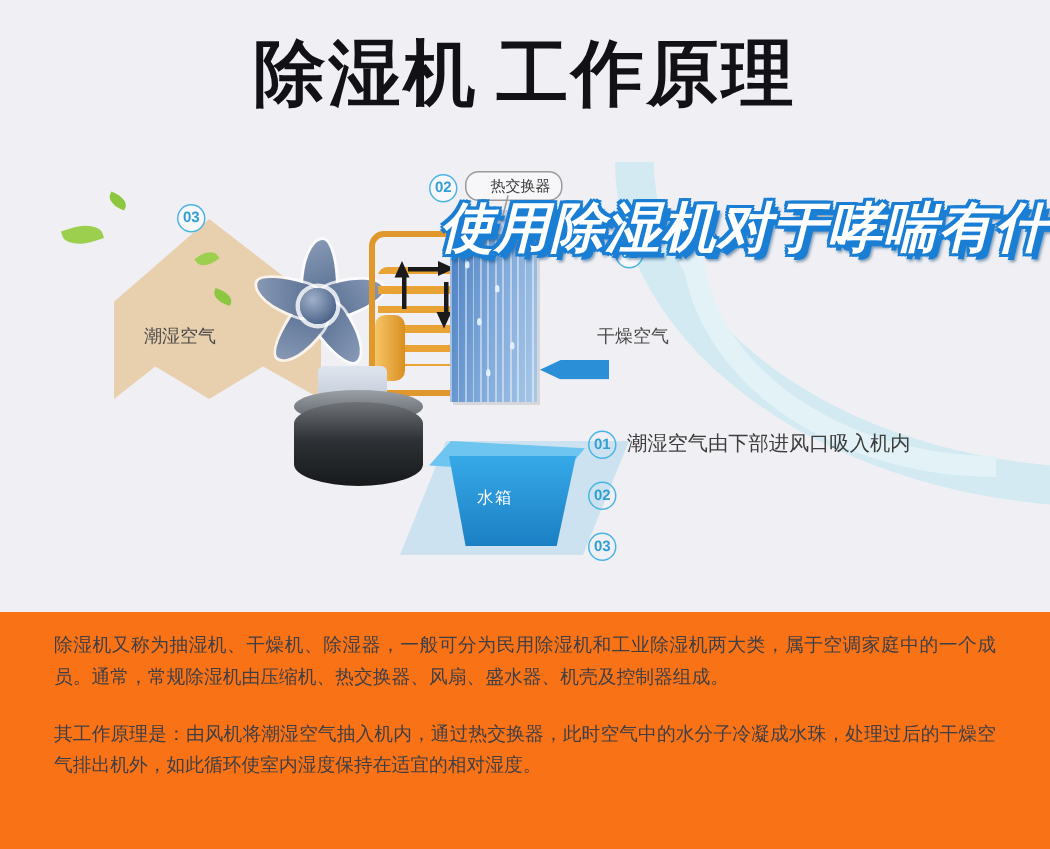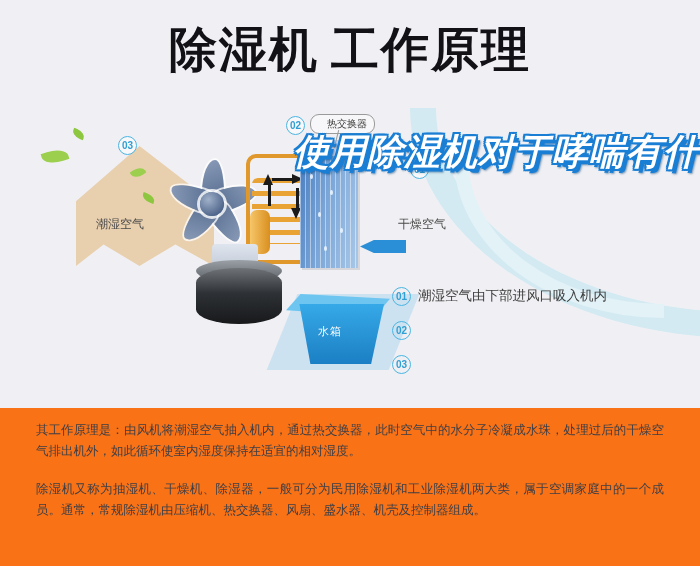--- a/index.html
+++ b/index.html
@@ -376,17 +376,17 @@
 
     </div>
 
     <div class="overlay-title">
       <div>使用除湿机对于哮喘有什</div>
     </div>
 
   </div>
 
   <div class="copy">
+    <p class="para">除湿机又称为抽湿机、干燥机、除湿器，一般可分为民用除湿机和工业除湿机两大类，属于空调家庭中的一个成员。通常，常规除湿机由压缩机、热交换器、风扇、盛水器、机壳及控制器组成。</p>
     <p class="para">其工作原理是：由风机将潮湿空气抽入机内，通过热交换器，此时空气中的水分子冷凝成水珠，处理过后的干燥空气排出机外，如此循环使室内湿度保持在适宜的相对湿度。</p>
-    <p class="para">除湿机又称为抽湿机、干燥机、除湿器，一般可分为民用除湿机和工业除湿机两大类，属于空调家庭中的一个成员。通常，常规除湿机由压缩机、热交换器、风扇、盛水器、机壳及控制器组成。</p>
   </div>
 
 </div>
 
 </body></html>

